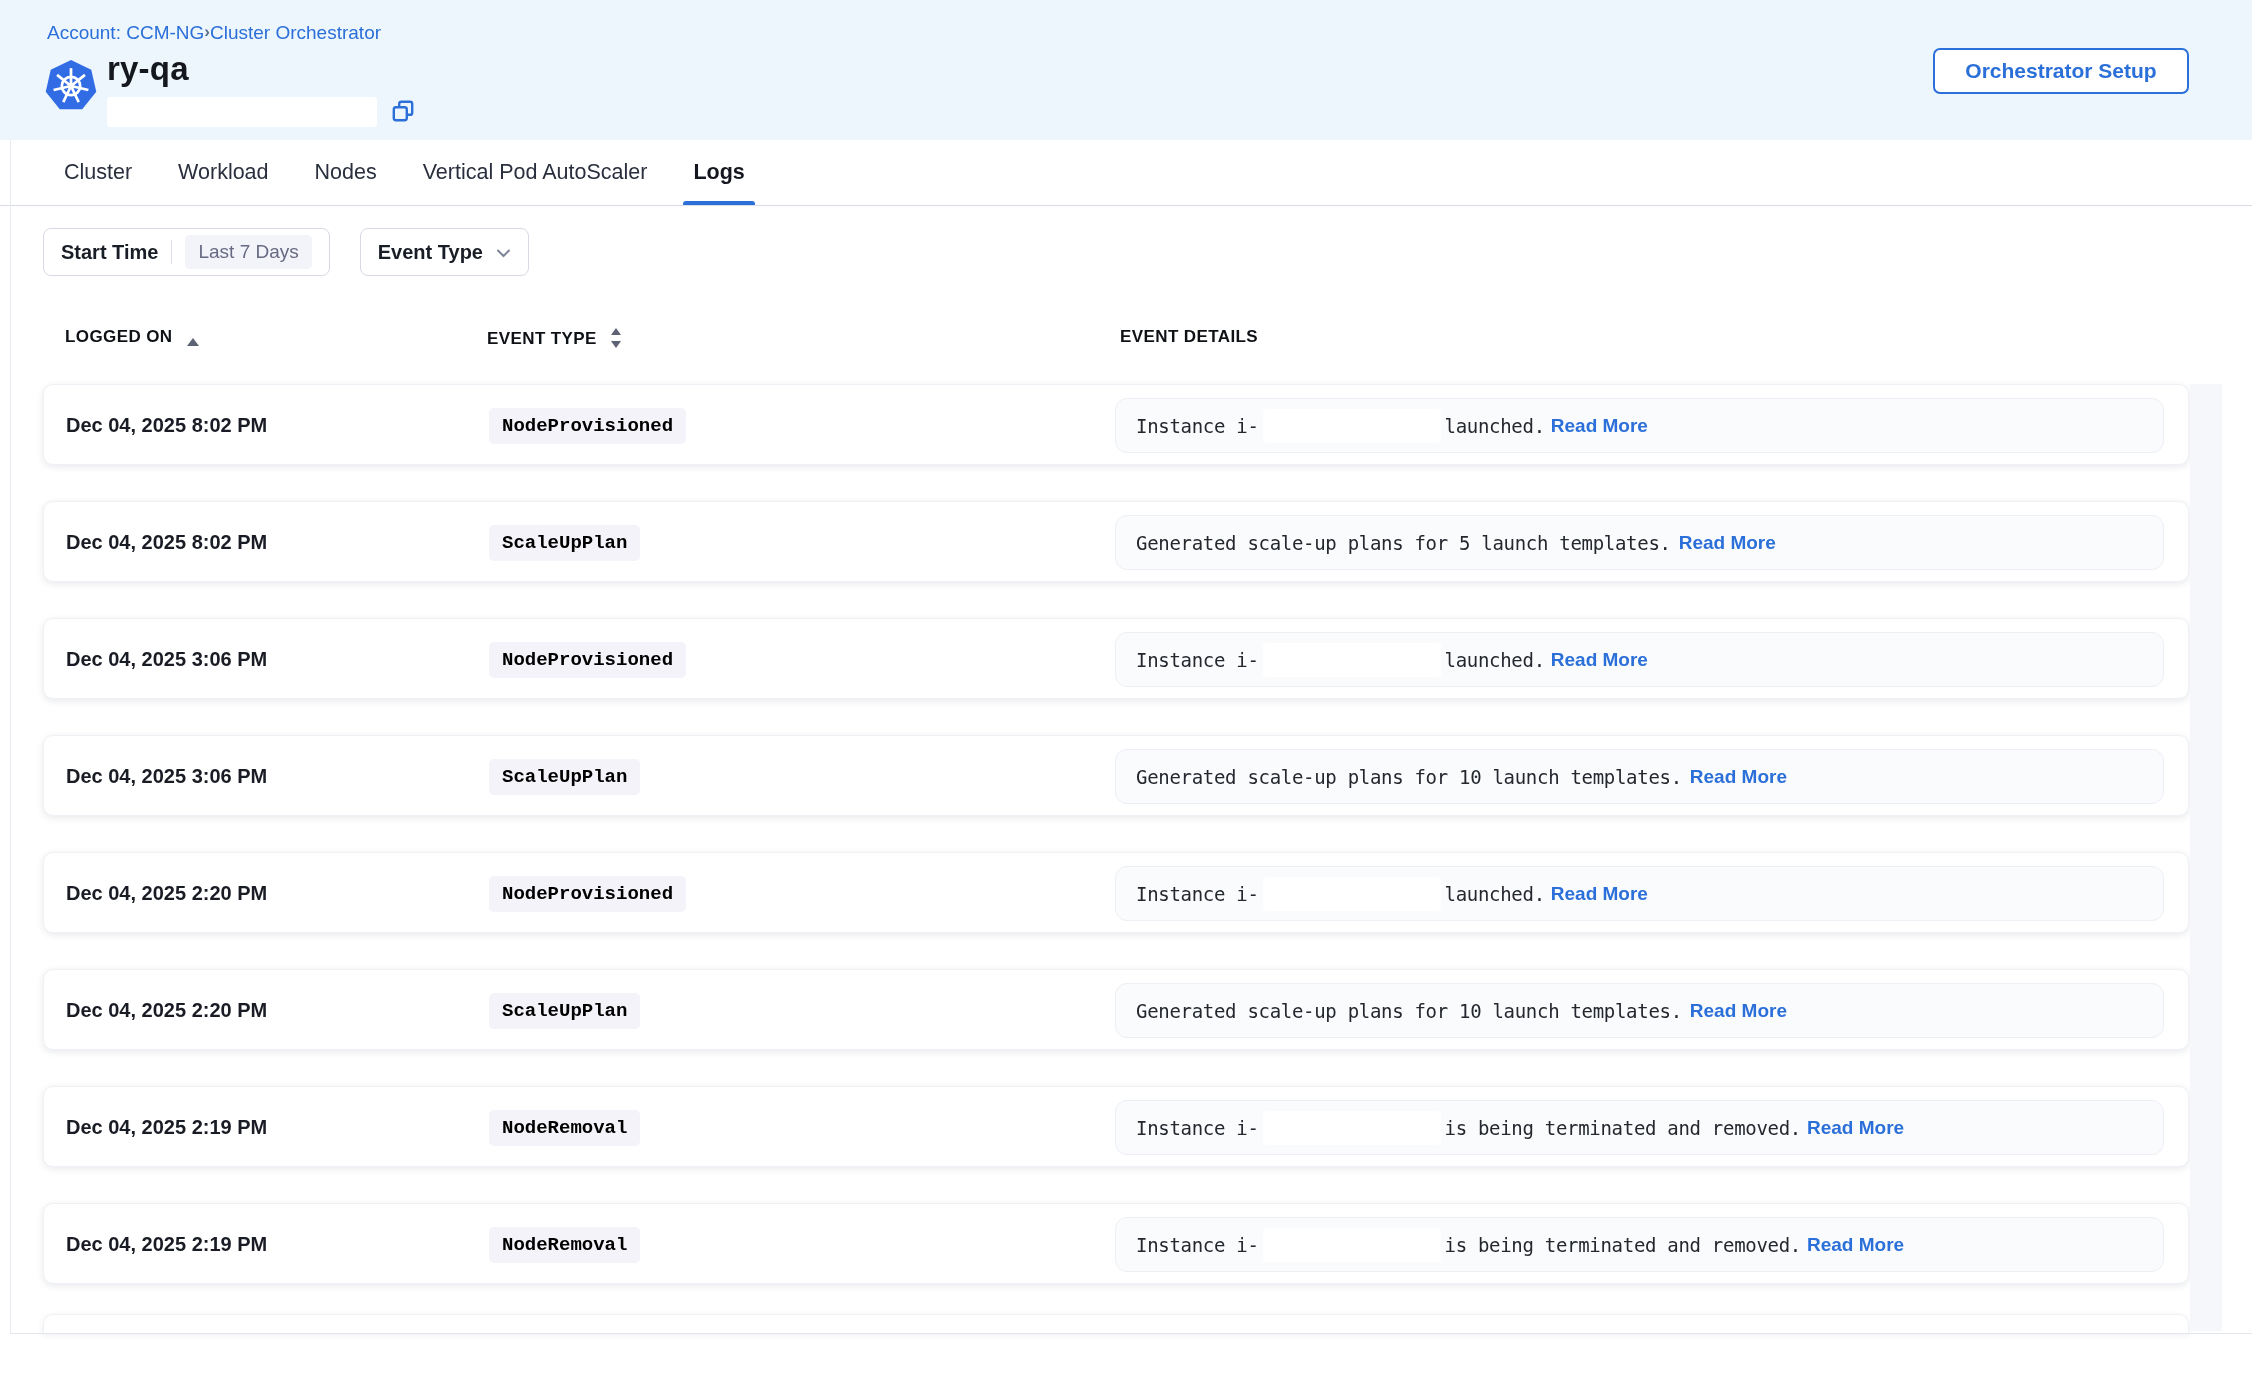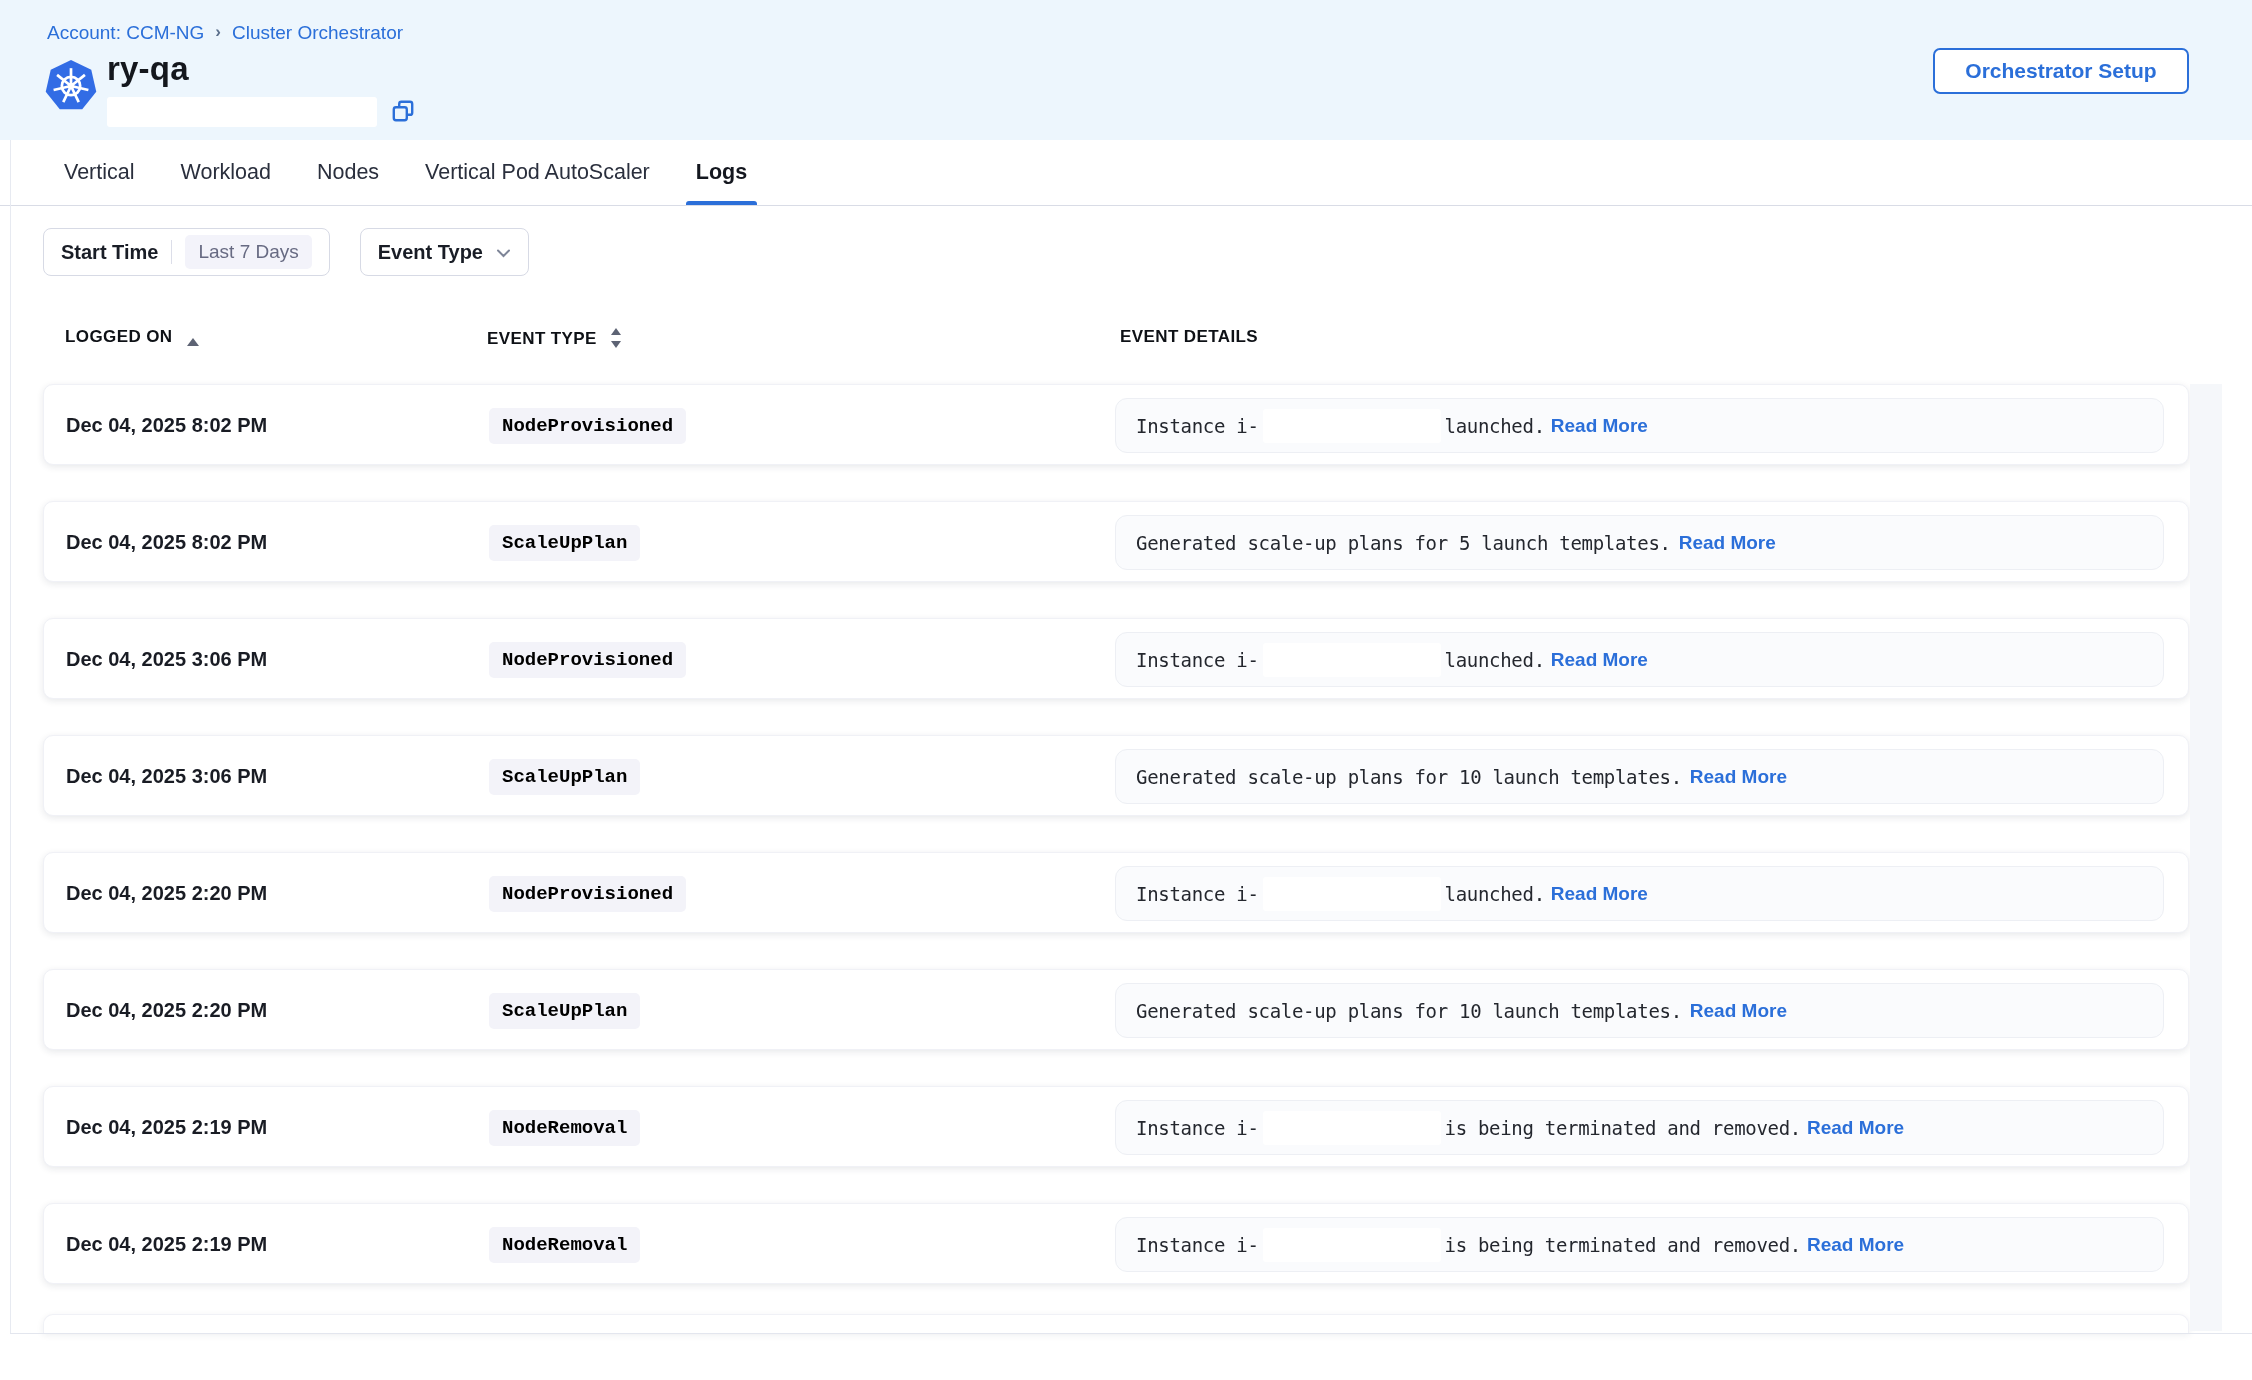--- a/index.html
+++ b/index.html
@@ -2,21 +2,21 @@
 <html><head>
 <meta charset="utf-8">
 <style>
   * { margin:0; padding:0; box-sizing:border-box; }
   html,body { width:2252px; height:1380px; background:#ffffff; overflow:hidden;
               font-family:"Liberation Sans", sans-serif; }
   .app { position:absolute; inset:0; width:2252px; height:1380px; }
 
   
   .header { position:absolute; top:0; left:0; width:2252px; height:140px; background:#edf6fd; }
-  .breadcrumb { position:absolute; top:22px; left:47px; display:flex; align-items:center; gap:11px; font-size:19px; }
+  .breadcrumb { position:absolute; top:22px; left:47px; display:flex; align-items:center; font-size:19px; }
   .crumb-link { color:#2b6fd9; cursor:pointer; }
   .crumb-sep { color:#5c708c; font-size:17px; font-weight:700; transform:translateY(-1px); }
   .k8s-icon { position:absolute; left:44px; top:57px; width:54px; height:58px; }
   .page-title { position:absolute; left:107px; top:50px; font-size:33px; font-weight:700; color:#14171d; letter-spacing:0.2px; }
   .redaction-bar { position:absolute; left:107px; top:97px; width:270px; height:30px; background:#ffffff; border-radius:3px; }
   .copy-btn { position:absolute; left:388px; top:97px; width:30px; height:30px; background:transparent; border:none; cursor:pointer; }
   .setup-btn { position:absolute; left:1933px; top:48px; width:256px; height:46px; background:#ffffff;
                border:2px solid #2b6fd9; border-radius:7px; color:#2b6fd9; font-weight:700; font-size:21px;
                font-family:"Liberation Sans", sans-serif; cursor:pointer; }
 
@@ -108,21 +108,21 @@
       <svg width="26" height="26" viewBox="0 0 24 24" fill="none" stroke="#2b6fd9" stroke-width="2.2" stroke-linejoin="round">
         <rect x="8.5" y="3.5" width="12" height="12" rx="2"></rect>
         <rect x="3.5" y="8.5" width="12" height="12" rx="2" fill="#edf6fd"></rect>
       </svg>
     </button>
 
     <button class="setup-btn">Orchestrator Setup</button>
   </div>
 
   <div class="tabbar">
-    <div class="tab">Vertical</div>
+    <div class="tab">Cluster</div>
     <div class="tab">Workload</div>
     <div class="tab">Nodes</div>
     <div class="tab">Vertical Pod AutoScaler</div>
     <div class="tab active">Logs</div>
   </div>
 
   <div class="left-line"></div>
 
   <div class="filters">
     <div class="pill">

